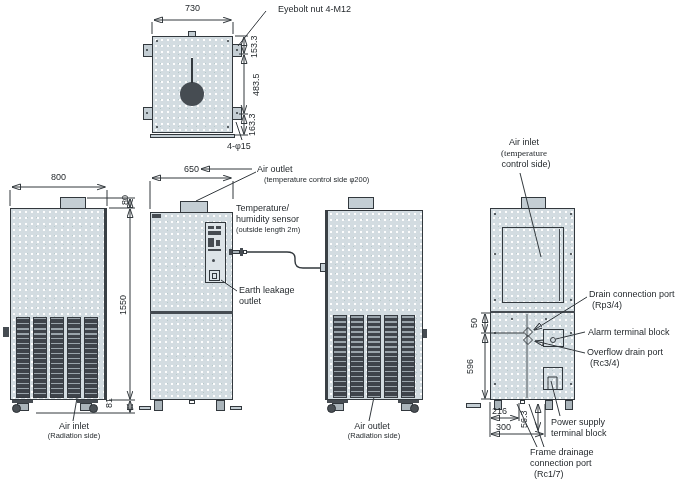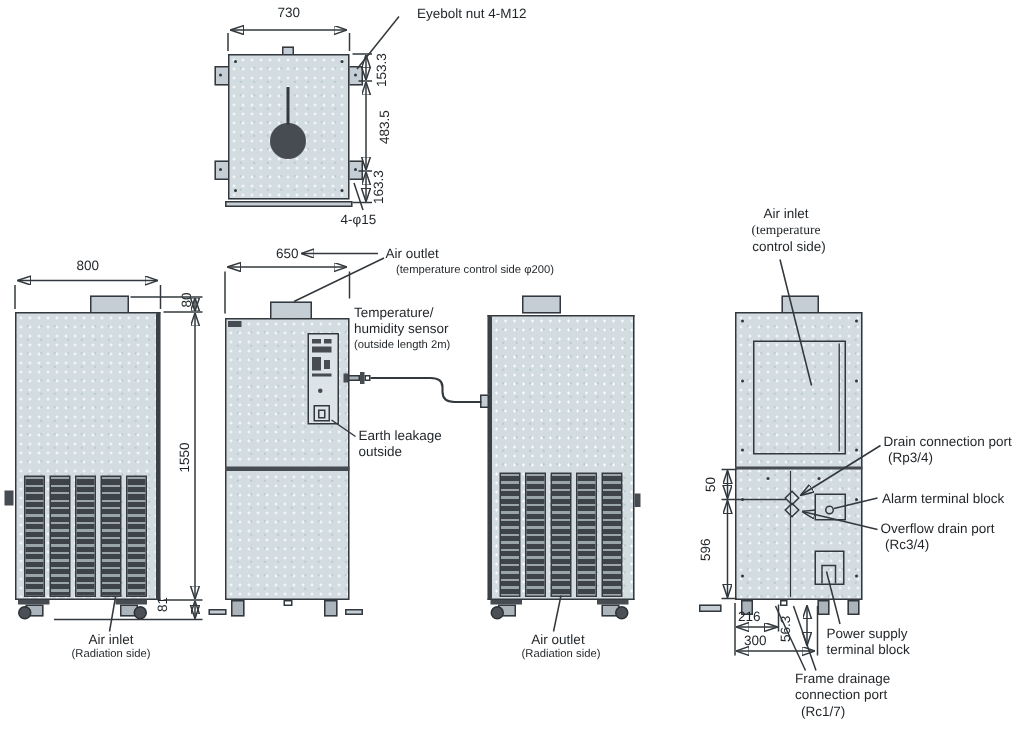--- a/index.html
+++ b/index.html
@@ -117,21 +117,21 @@
   <div class="lbl" style="left:236px;top:214px;">humidity sensor</div>
   <div class="lbl sm" style="left:236px;top:226px;">(outside length 2m)</div>
   <div>
     <div class="darkfill" style="left:229px;top:249px;width:3px;height:6px;"></div>
     <div class="outline" style="left:232px;top:250px;width:8px;height:4px;background:#aab4ba;"></div>
     <div class="darkfill" style="left:240px;top:248px;width:3px;height:8px;"></div>
     <div class="outline" style="left:243px;top:250px;width:4px;height:4px;"></div>
   </div>
 
   <div class="lbl" style="left:239px;top:285px;">Earth leakage</div>
-  <div class="lbl" style="left:239px;top:296px;">outside</div>
+  <div class="lbl" style="left:239px;top:296px;">outlet</div>
 
   <div>
     <div class="duct" style="left:348px;top:197px;width:26px;height:12px;"></div>
     <div class="panel" style="left:325px;top:210px;width:98px;height:190px;border-left:3px solid #3a4045;"></div>
     <div class="outline" style="left:320px;top:263px;width:6px;height:9px;background:#c4ced4;"></div>
     <div class="darkfill" style="left:423px;top:329px;width:4px;height:9px;"></div>
     <div class="louv" style="left:333px;top:315px;height:83px;"></div>
     <div class="louv" style="left:350px;top:315px;height:83px;"></div>
     <div class="louv" style="left:367px;top:315px;height:83px;"></div>
     <div class="louv" style="left:384px;top:315px;height:83px;"></div>

